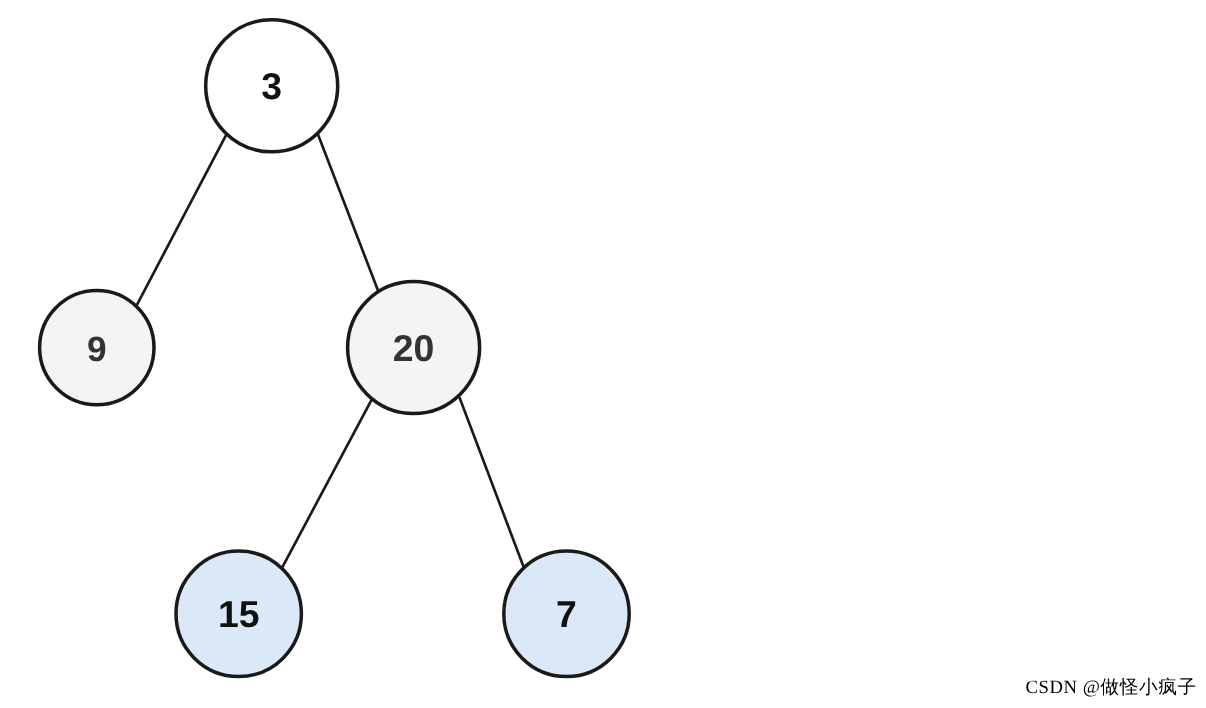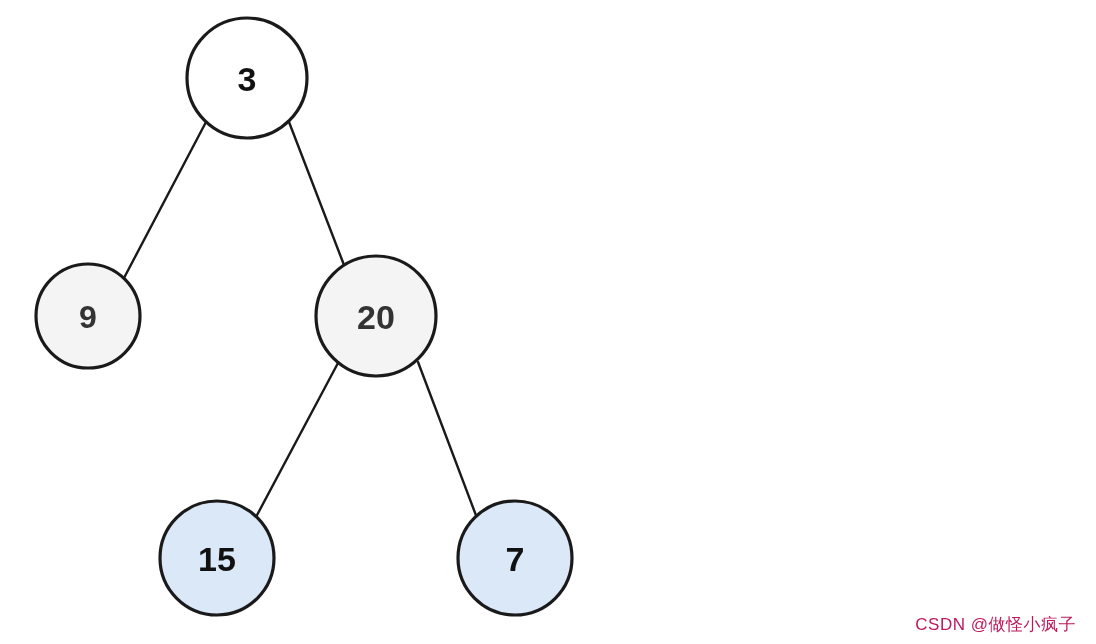--- a/index.html
+++ b/index.html
@@ -35,25 +35,25 @@
     stroke-width: 3.2;
   }
   .node-label {
     font-family: "Liberation Sans", sans-serif;
     font-weight: bold;
     text-anchor: middle;
     dominant-baseline: central;
   }
   .watermark {
     position: absolute;
-    right: 20px;
+    right: 8px;
     bottom: 8px;
-    font-family: Liberation Sans, sans-serif;
+    font-family: Liberation Serif, serif;
     font-size: 17px;
-    color: #be185d;
+    color: #000000;
     letter-spacing: 0.5px;
     white-space: nowrap;
     user-select: none;
   }
 </style>
 </head>
 <body>
 
 <div id="canvas">
 

